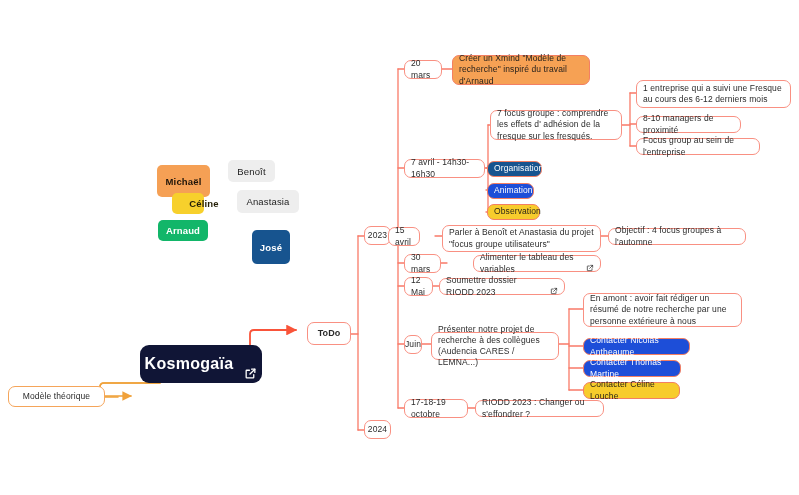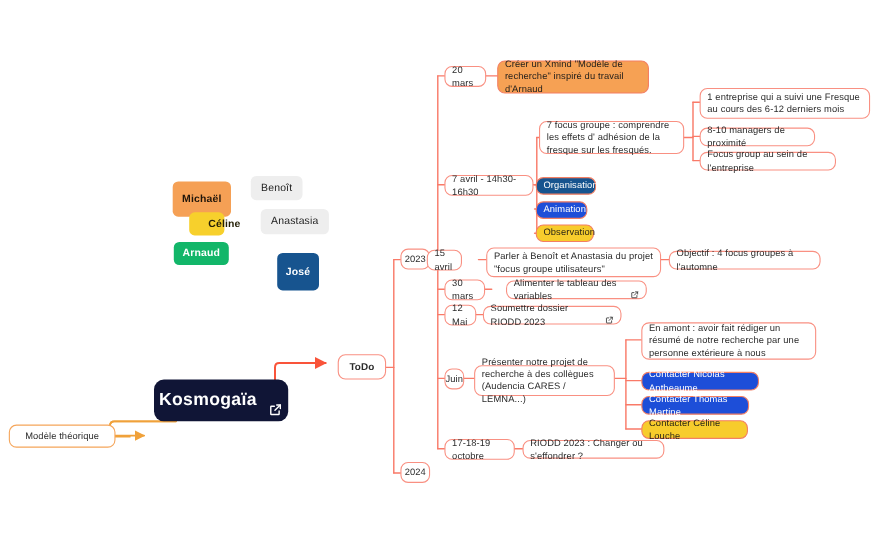--- a/index.html
+++ b/index.html
@@ -291,21 +291,21 @@
   </div>
 
   <div class="node n-out" style="left:442px; top:225px; width:159px; height:27px;">
     <span>Parler à Benoît et Anastasia du projet "focus groupe utilisateurs"</span>
   </div>
 
   <div class="node n-out" style="left:608px; top:228px; width:138px; height:17px;">
     <span>Objectif : 4 focus groupes à l'automne</span>
   </div>
 
-  <div class="node n-out" style="left:460px; top:255px; width:128px; height:17px;">
+  <div class="node n-out" style="left:473px; top:255px; width:128px; height:17px;">
     <span>Alimenter le tableau des variables</span>
     <span class="ext-icon">
       <svg width="8" height="8" viewBox="0 0 24 24" fill="none" stroke="#2b2b2b" stroke-width="2.2" stroke-linecap="round" stroke-linejoin="round">
         <path d="M14 4h6v6"></path>
         <path d="M20 4 11 13"></path>
         <path d="M18 14v5a1 1 0 0 1-1 1H5a1 1 0 0 1-1-1V7a1 1 0 0 1 1-1h5"></path>
       </svg>
     </span>
   </div>
 

